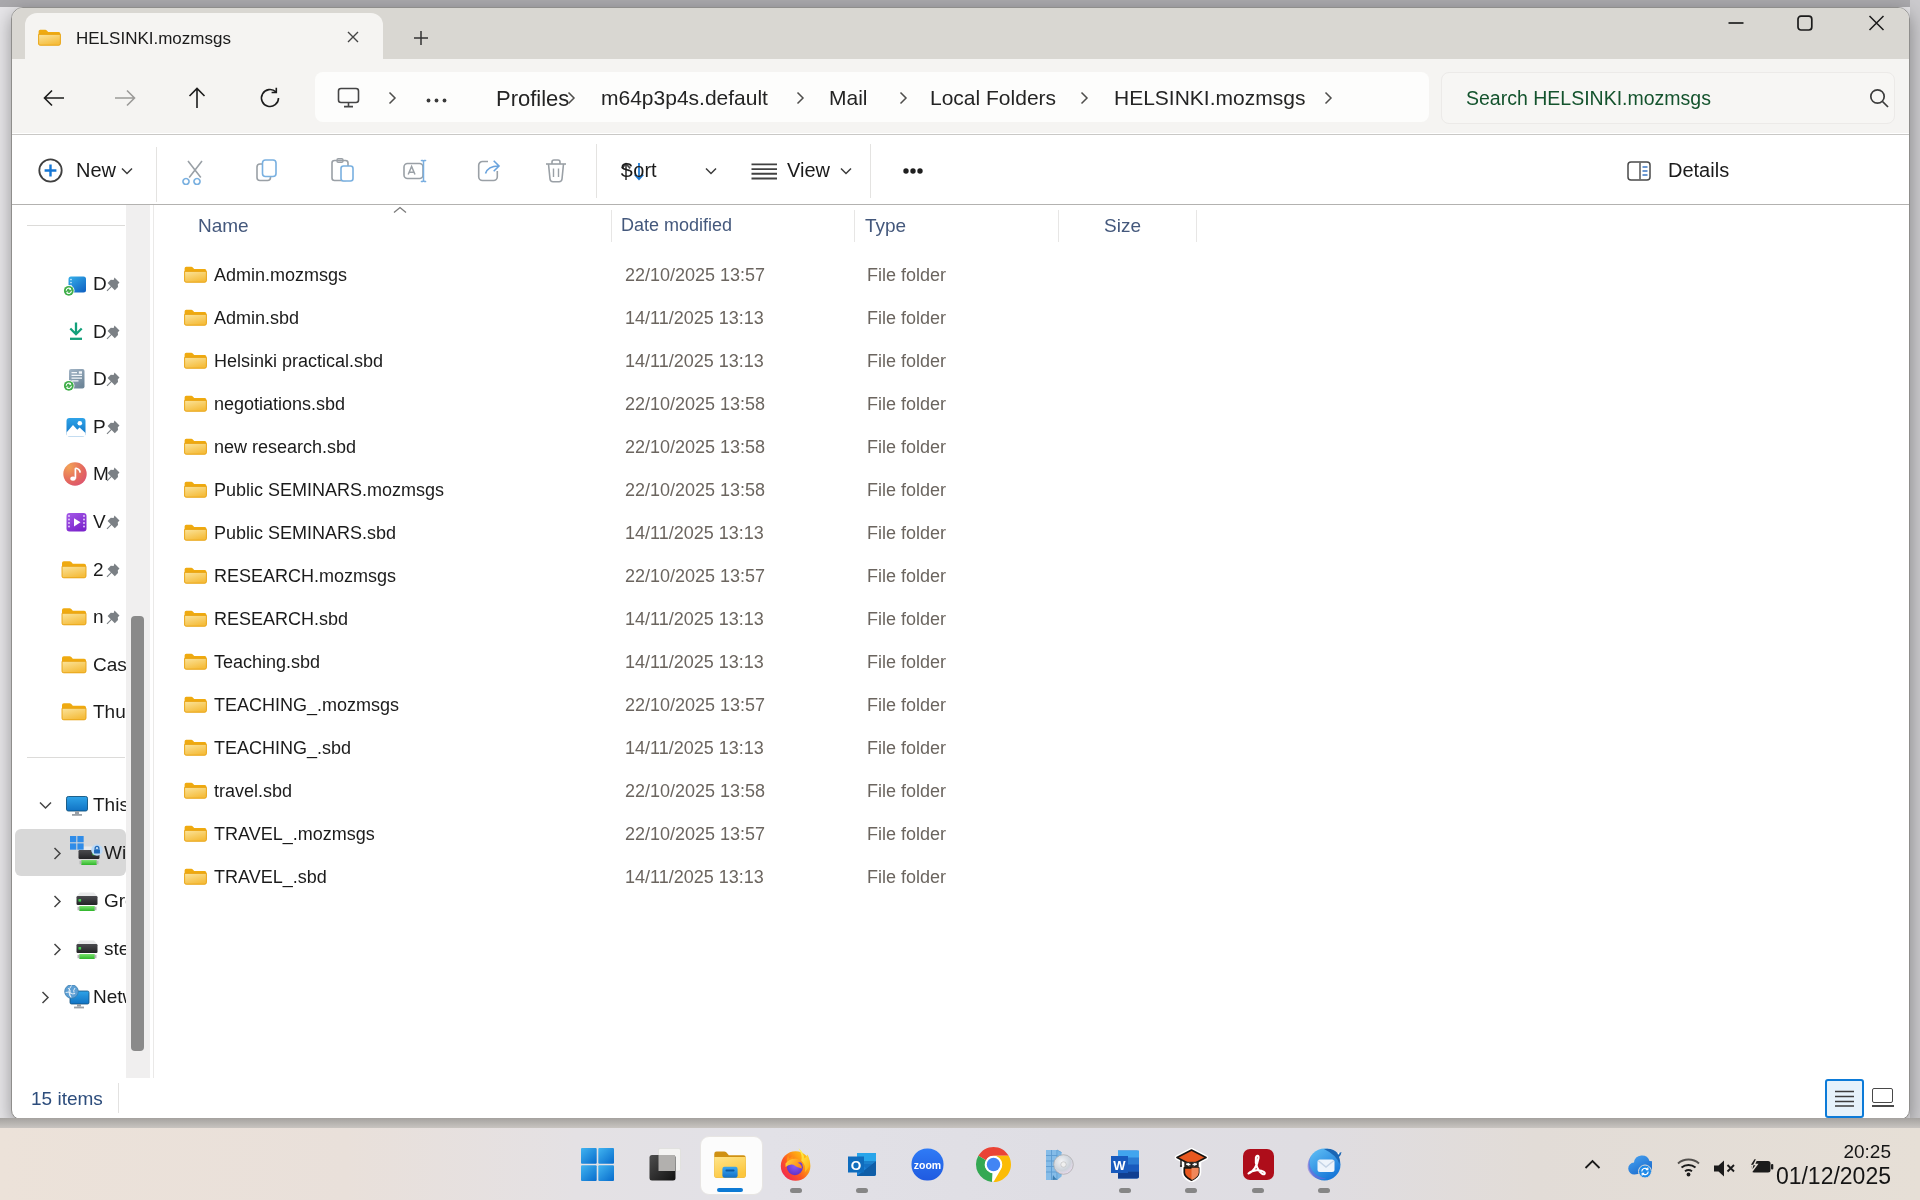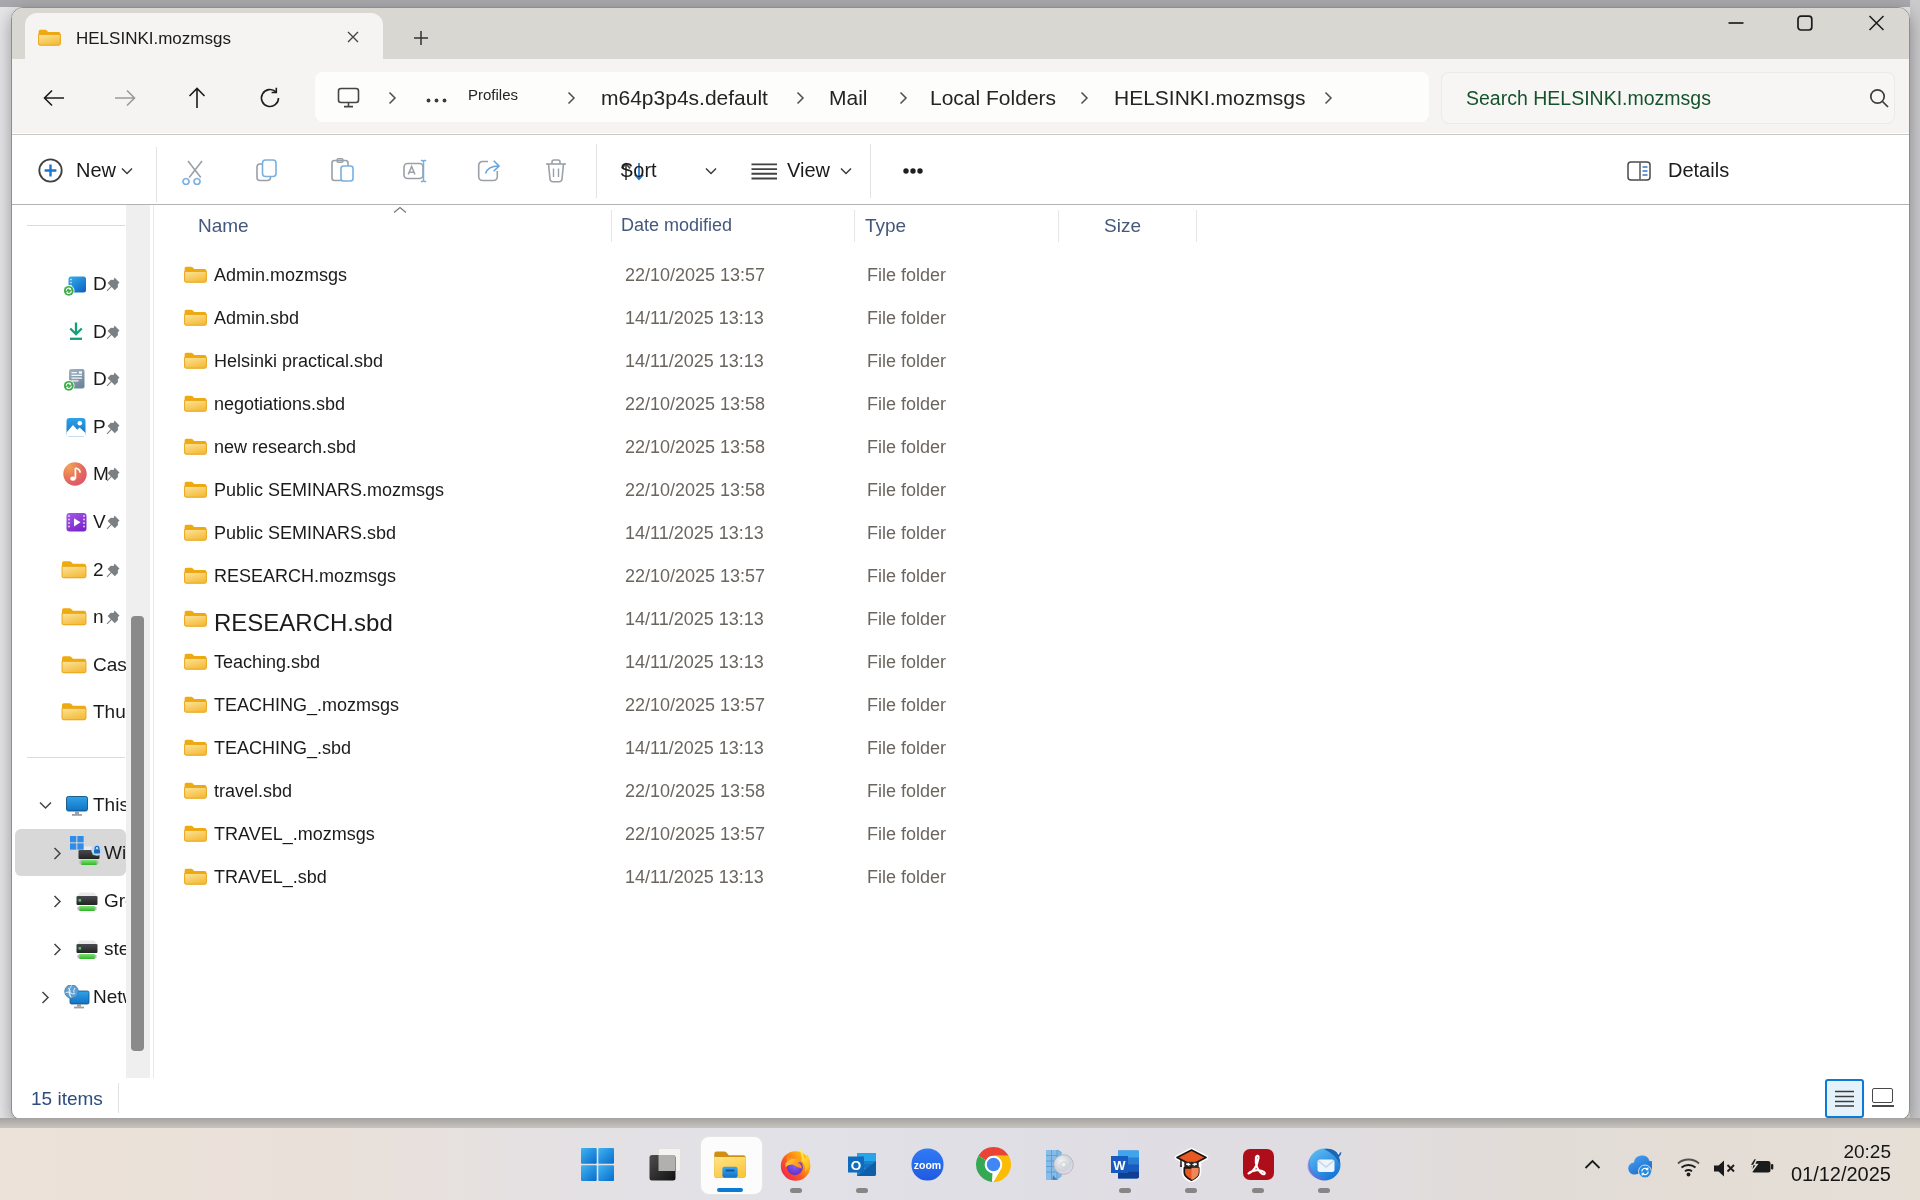--- a/index.html
+++ b/index.html
@@ -128,21 +128,21 @@
         <path d="M12.5,16.8 V20 M8,20.6 H17" stroke="#454545" stroke-width="1.6"></path>
       </svg>
 <svg class="abs" style="left:374px;top:31px" width="12" height="16" viewBox="0 0 12 16">
         <path d="M3.5,2.5 L9,8 L3.5,13.5" stroke="#4f4e4c" stroke-width="1.5" fill="none"></path>
       </svg>
 <svg class="abs" style="left:413px;top:38px" width="24" height="7" viewBox="0 0 24 7">
         <circle cx="3.5" cy="3.5" r="1.9" fill="#3a3a3a"></circle>
         <circle cx="11.5" cy="3.5" r="1.9" fill="#3a3a3a"></circle>
         <circle cx="19.5" cy="3.5" r="1.9" fill="#3a3a3a"></circle>
       </svg>
-<div class="t" style="left:456px;top:27px;font-size:15px;color:#242424">Profiles</div>
+<div class="t" style="left:484px;top:27px;font-size:22px;color:#242424">Profiles</div>
 <svg class="abs" style="left:553px;top:31px" width="12" height="16" viewBox="0 0 12 16">
         <path d="M3.5,2.5 L9,8 L3.5,13.5" stroke="#4f4e4c" stroke-width="1.5" fill="none"></path>
       </svg>
 <div class="t" style="left:589px;top:27px;font-size:21px;color:#242424">m64p3p4s.default</div>
 <svg class="abs" style="left:782px;top:31px" width="12" height="16" viewBox="0 0 12 16">
         <path d="M3.5,2.5 L9,8 L3.5,13.5" stroke="#4f4e4c" stroke-width="1.5" fill="none"></path>
       </svg>
 <div class="t" style="left:817px;top:27px;font-size:21px;color:#242424">Mail</div>
 <svg class="abs" style="left:885px;top:31px" width="12" height="16" viewBox="0 0 12 16">
         <path d="M3.5,2.5 L9,8 L3.5,13.5" stroke="#4f4e4c" stroke-width="1.5" fill="none"></path>
@@ -454,21 +454,21 @@
       <path d="M0.6,16.6 V4.4 Q0.6,2.8 2.2,2.8 H7.3 Q8.2,2.8 8.8,3.5 L10.2,5.1 H20.8 Q22.4,5.1 22.4,6.7 V16.6 Q22.4,18.2 20.8,18.2 H2.2 Q0.6,18.2 0.6,16.6 Z" fill="#efaa10"></path>
       <path d="M0.6,17 V7.4 H22.4 V16.6 Q22.4,18.2 20.8,18.2 H2.2 Q0.6,18.2 0.6,17 Z" fill="url(#fgr)" stroke="#e8a312" stroke-width="0.9"></path>
     </svg>
 <div class="t" style="left:202px;top:557.5px;font-size:18px">RESEARCH.mozmsgs</div>
 <div class="t gray" style="left:613px;top:557.5px;font-size:18px">22/10/2025 13:57</div>
 <div class="t gray" style="left:855px;top:557.5px;font-size:18px">File folder</div>
 <svg class="abs" style="left:172px;top:599.5px" width="23" height="19" viewBox="0 0 23 19">
       <path d="M0.6,16.6 V4.4 Q0.6,2.8 2.2,2.8 H7.3 Q8.2,2.8 8.8,3.5 L10.2,5.1 H20.8 Q22.4,5.1 22.4,6.7 V16.6 Q22.4,18.2 20.8,18.2 H2.2 Q0.6,18.2 0.6,16.6 Z" fill="#efaa10"></path>
       <path d="M0.6,17 V7.4 H22.4 V16.6 Q22.4,18.2 20.8,18.2 H2.2 Q0.6,18.2 0.6,17 Z" fill="url(#fgr)" stroke="#e8a312" stroke-width="0.9"></path>
     </svg>
-<div class="t" style="left:202px;top:600.5px;font-size:24px">RESEARCH.sbd</div>
+<div class="t" style="left:202px;top:600.5px;font-size:18px">RESEARCH.sbd</div>
 <div class="t gray" style="left:613px;top:600.5px;font-size:18px">14/11/2025 13:13</div>
 <div class="t gray" style="left:855px;top:600.5px;font-size:18px">File folder</div>
 <svg class="abs" style="left:172px;top:642.5px" width="23" height="19" viewBox="0 0 23 19">
       <path d="M0.6,16.6 V4.4 Q0.6,2.8 2.2,2.8 H7.3 Q8.2,2.8 8.8,3.5 L10.2,5.1 H20.8 Q22.4,5.1 22.4,6.7 V16.6 Q22.4,18.2 20.8,18.2 H2.2 Q0.6,18.2 0.6,16.6 Z" fill="#efaa10"></path>
       <path d="M0.6,17 V7.4 H22.4 V16.6 Q22.4,18.2 20.8,18.2 H2.2 Q0.6,18.2 0.6,17 Z" fill="url(#fgr)" stroke="#e8a312" stroke-width="0.9"></path>
     </svg>
 <div class="t" style="left:202px;top:643.5px;font-size:18px">Teaching.sbd</div>
 <div class="t gray" style="left:613px;top:643.5px;font-size:18px">14/11/2025 13:13</div>
 <div class="t gray" style="left:855px;top:643.5px;font-size:18px">File folder</div>
 <svg class="abs" style="left:172px;top:685.5px" width="23" height="19" viewBox="0 0 23 19">
@@ -688,13 +688,13 @@
 <svg class="abs" style="left:1712px;top:30px" width="23" height="21" viewBox="0 0 23 21">
       <path d="M2,7.5 H6.5 L12,2.5 V18.5 L6.5,13.5 H2 Z" fill="#1b1b1b"></path>
       <path d="M15.5,7 L22,13.5 M22,7 L15.5,13.5" stroke="#1b1b1b" stroke-width="1.9"></path>
     </svg>
 <svg class="abs" style="left:1747px;top:29px" width="27" height="18" viewBox="0 0 27 18">
       <rect x="4.5" y="4" width="19" height="11.5" rx="2.5" fill="#1b1b1b"></rect>
       <rect x="24" y="7" width="2.3" height="5.5" rx="1" fill="#1b1b1b"></rect>
       <path d="M7,1.5 L2.5,8.5 h3 L4,15.5 l6,-8 H7.2 L10,1.5 Z" fill="#1b1b1b" stroke="#e4ddd5" stroke-width="1.5"></path>
     </svg>
 <div class="t" style="right:29px;left:auto;top:13px;font-size:19px;color:#151515;text-align:right">20:25</div>
-<div class="t" style="right:29px;left:auto;top:35px;font-size:20px;color:#151515;text-align:left">01/12/2025</div>
+<div class="t" style="right:29px;left:auto;top:35px;font-size:23px;color:#151515;text-align:left">01/12/2025</div>
 </div>
 </body></html>

